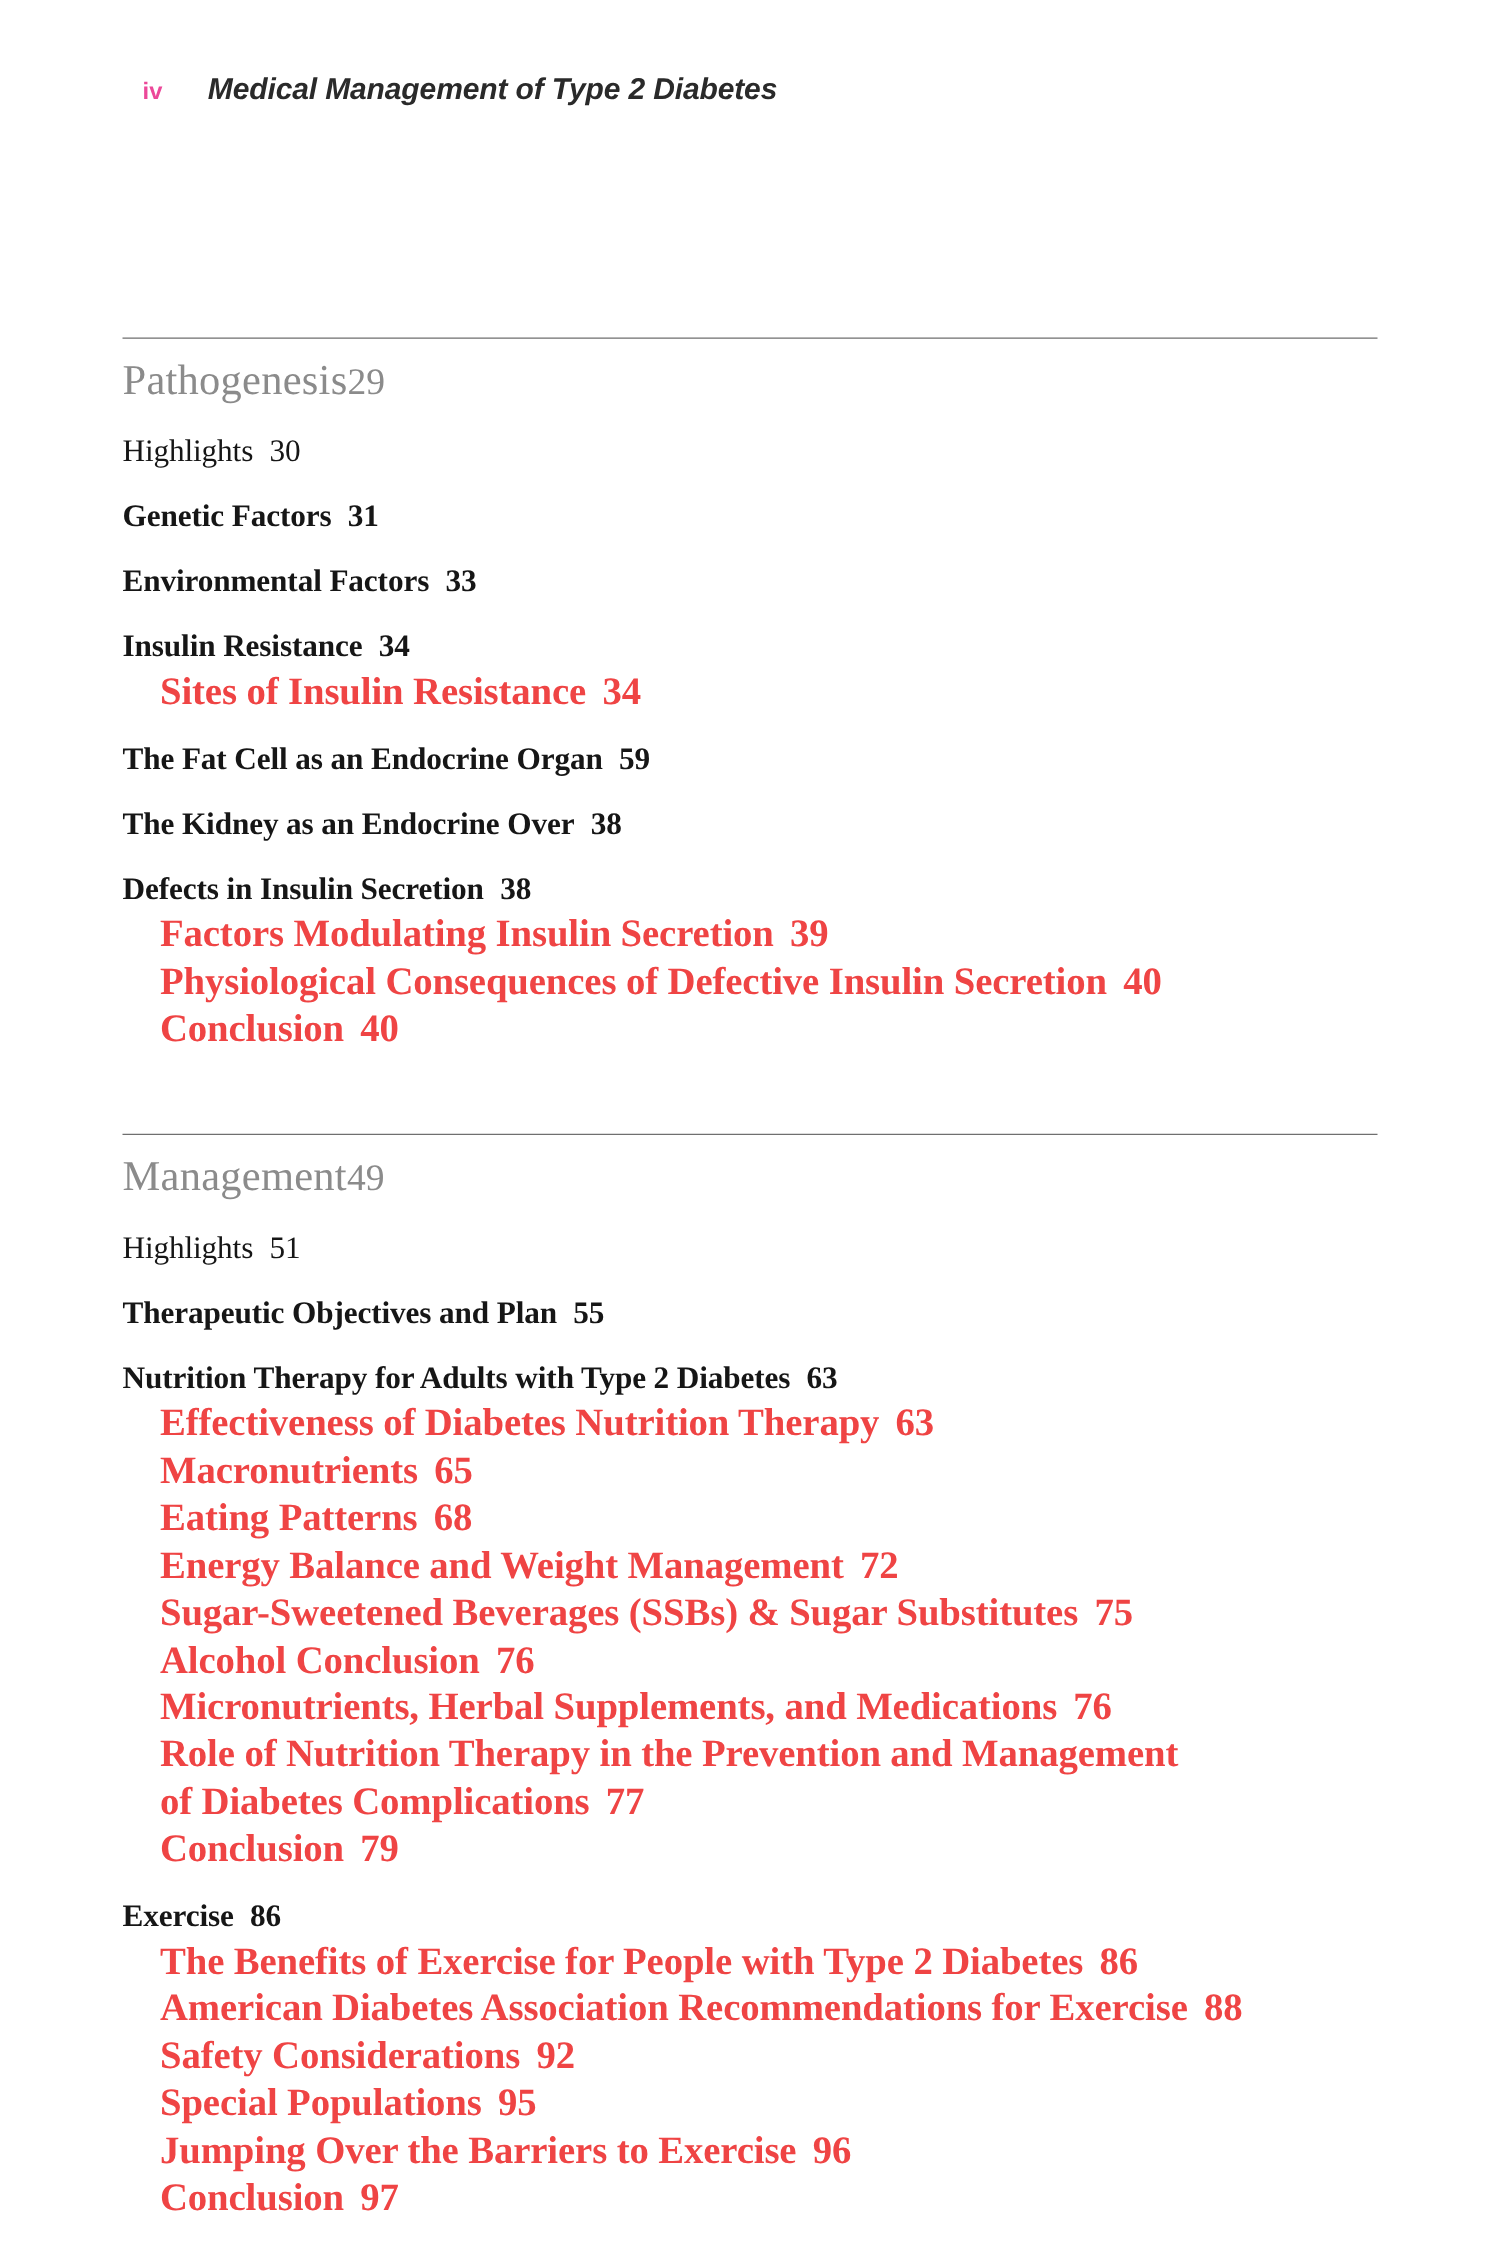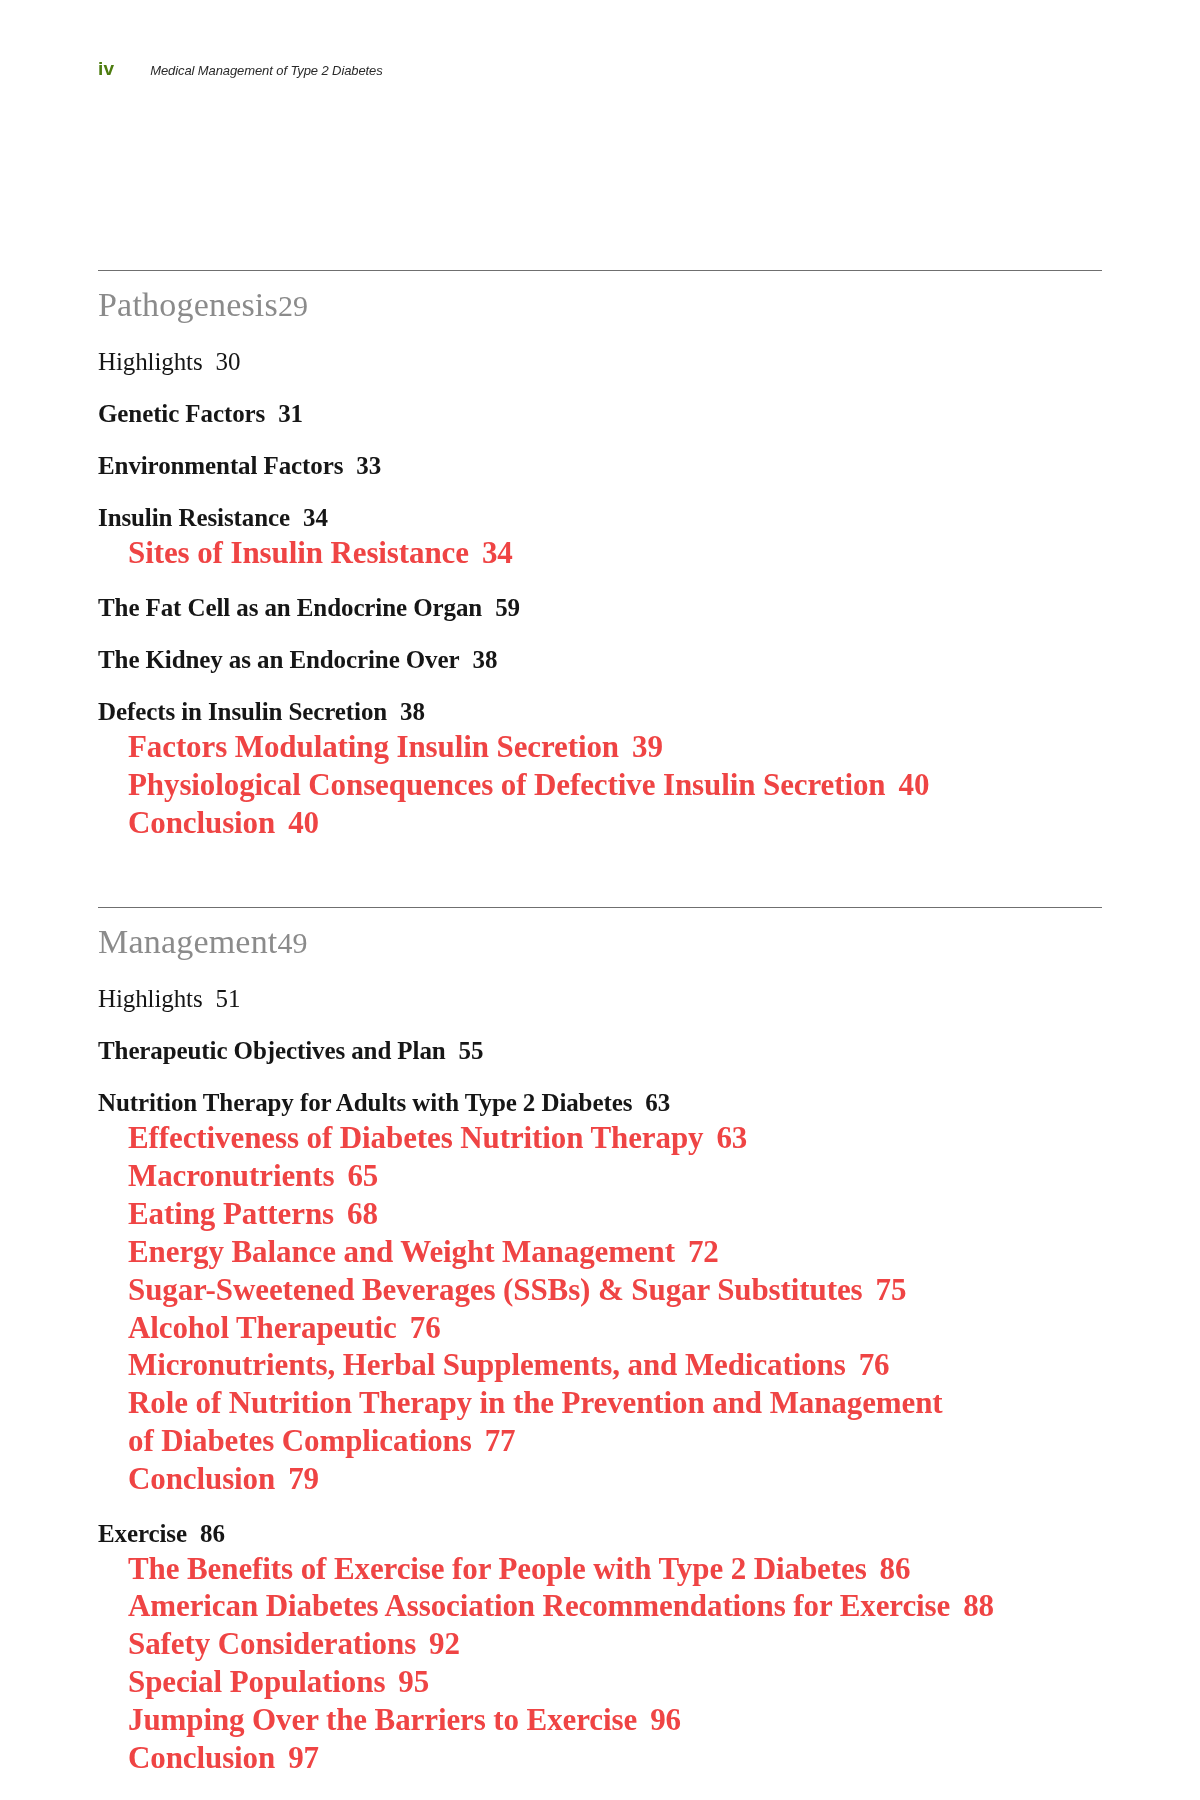--- a/index.html
+++ b/index.html
@@ -30,30 +30,32 @@
     left: 98px;
     top: 58px;
     display: flex;
     align-items: baseline;
     white-space: nowrap;
   }
   .folio {
     font-family: "Liberation Sans", "DejaVu Sans", sans-serif;
     font-weight: bold;
     font-size: 19px;
-    color: #4d7c0f;
+    color: #ec4899;
     letter-spacing: 0.2px;
+    margin-left: 16px;
   }
   .running-title {
     font-family: "Liberation Sans", "DejaVu Sans", sans-serif;
     font-style: italic;
-    font-size: 13px;
+    font-size: 24px;
     color: #2a2a2a;
     margin-left: 36px;
     letter-spacing: -0.1px;
+    font-weight: bold;
   }
 
   
   .toc {
     position: absolute;
     left: 98px;
     top: 270px;
     width: 1004px;
   }
 
@@ -181,21 +183,21 @@
           <div class="group">
             <div class="entry-l1"><span>Therapeutic Objectives and Plan</span><span class="pg">55</span></div>
           </div>
           <div class="group">
             <div class="entry-l1"><span>Nutrition Therapy for Adults with Type 2 Diabetes</span><span class="pg">63</span></div>
             <div class="entry-l2"><span>Effectiveness of Diabetes Nutrition Therapy</span><span class="pg">63</span></div>
             <div class="entry-l2"><span>Macronutrients</span><span class="pg">65</span></div>
             <div class="entry-l2"><span>Eating Patterns</span><span class="pg">68</span></div>
             <div class="entry-l2"><span>Energy Balance and Weight Management</span><span class="pg">72</span></div>
             <div class="entry-l2"><span>Sugar-Sweetened Beverages (SSBs) &amp; Sugar Substitutes</span><span class="pg">75</span></div>
-            <div class="entry-l2"><span>Alcohol Therapeutic</span><span class="pg">76</span></div>
+            <div class="entry-l2"><span>Alcohol Conclusion</span><span class="pg">76</span></div>
             <div class="entry-l2"><span>Micronutrients, Herbal Supplements, and Medications</span><span class="pg">76</span></div>
             <div class="entry-l2 wrapped"><span>Role of Nutrition Therapy in the Prevention and Management of Diabetes Complications</span><span class="pg">77</span></div>
             <div class="entry-l2"><span>Conclusion</span><span class="pg">79</span></div>
           </div>
           <div class="group">
             <div class="entry-l1"><span>Exercise</span><span class="pg">86</span></div>
             <div class="entry-l2"><span>The Benefits of Exercise for People with Type 2 Diabetes</span><span class="pg">86</span></div>
             <div class="entry-l2"><span>American Diabetes Association Recommendations for Exercise</span><span class="pg">88</span></div>
             <div class="entry-l2"><span>Safety Considerations</span><span class="pg">92</span></div>
             <div class="entry-l2"><span>Special Populations</span><span class="pg">95</span></div>

